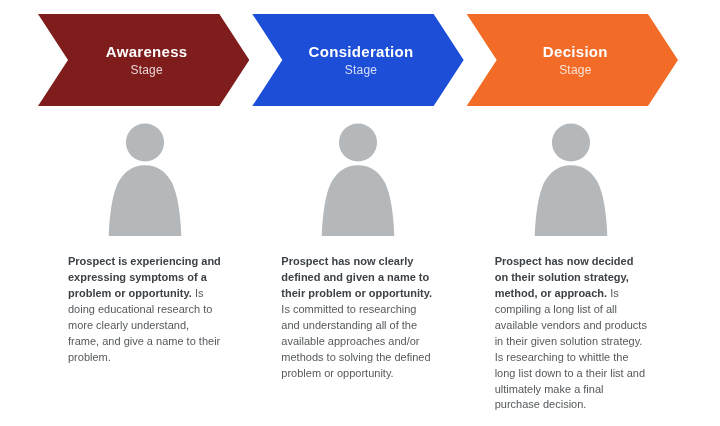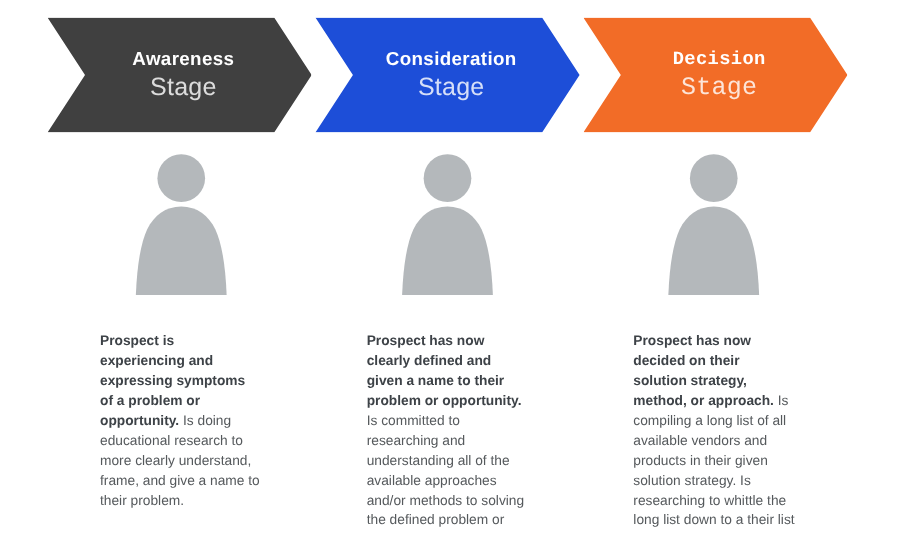--- a/index.html
+++ b/index.html
@@ -25,31 +25,31 @@
   }
   .arrow {
     flex: 1;
     position: relative;
     margin-right: 3px;
     clip-path: polygon(0 0, calc(100% - 30px) 0, 100% 50%, calc(100% - 30px) 100%, 0 100%, 30px 50%);
     display: flex;
     align-items: center;
     justify-content: center;
   }
-  .arrow:last-child { margin-right: 0; font-family: Liberation Mono, monospace; }
+  .arrow:last-child { margin-right: 0; }
   .arrow-label { text-align: center; padding-left: 6px; }
   .arrow-title {
     color: #ffffff;
     font-weight: bold;
     font-size: 15px;
     letter-spacing: 0.3px;
   }
   .arrow-subtitle {
     color: rgba(255, 255, 255, 0.82);
-    font-size: 20px;
+    font-size: 12px;
     margin-top: 3px;
     letter-spacing: 0.2px;
   }
   .figures-row {
     position: absolute;
     left: 38px;
     top: 118px;
     width: 640px;
     display: flex;
   }
@@ -70,38 +70,38 @@
     top: 250px;
     width: 640px;
     display: flex;
   }
   .text-cell {
     flex: 1;
     padding: 0 26px;
     box-sizing: border-box;
   }
   .desc {
-    margin: 16px;
+    margin: 4px;
     font-size: 11px;
     line-height: 1.45;
     color: #55595c;
     text-align: left;
   }
   .desc strong {
     color: #3d4247;
     font-weight: bold;
   }
 </style>
 </head>
 <body>
 
 <div class="canvas">
 
   <div class="arrows-row">
-    <div class="arrow" style="background: #404040;">
+    <div class="arrow" style="background: #7f1d1d;">
       <div class="arrow-label">
         <div class="arrow-title">Awareness</div>
         <div class="arrow-subtitle">Stage</div>
       </div>
     </div>
     <div class="arrow" style="background: #1d4ed8;">
       <div class="arrow-label">
         <div class="arrow-title">Consideration</div>
         <div class="arrow-subtitle">Stage</div>
       </div>

